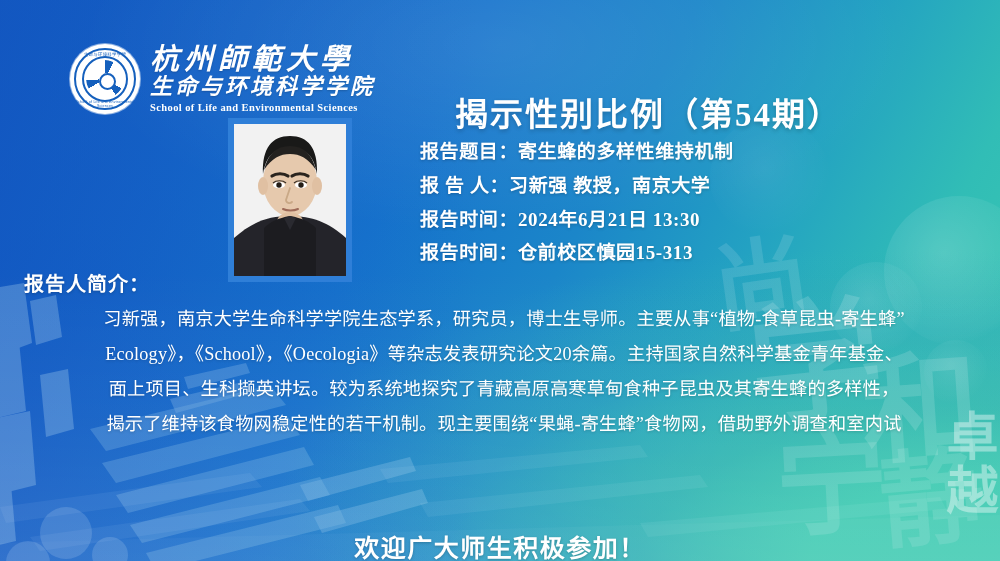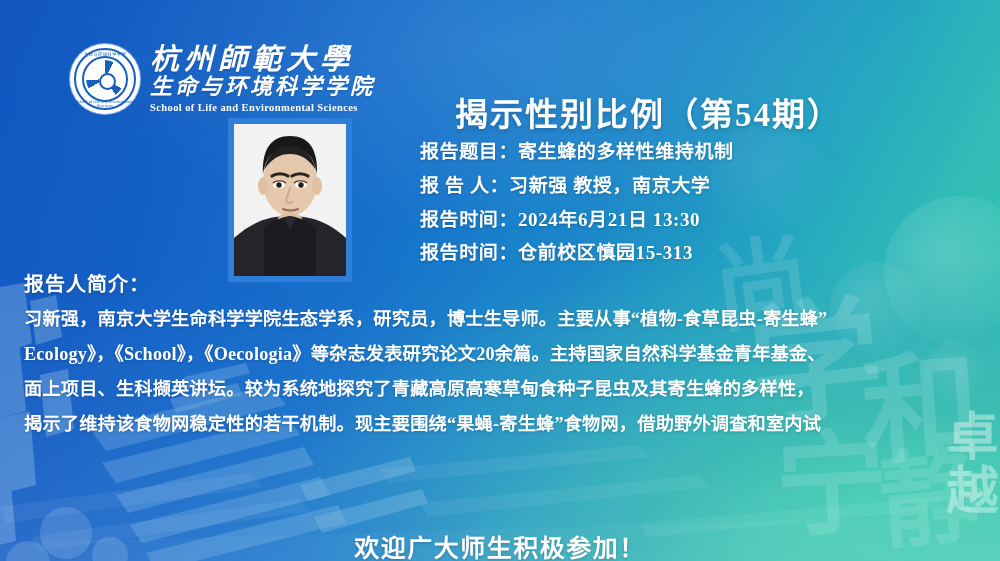--- a/index.html
+++ b/index.html
@@ -164,23 +164,24 @@
     font-family:"Liberation Serif","DejaVu Serif",serif;
     font-size:20px;font-weight:700;color:#fff;letter-spacing:1px;
     text-shadow:0 1px 3px rgba(0,0,0,0.22);
   }
   .bio-body{
     position:absolute;left:24px;top:302px;width:960px;
     display:flex;flex-direction:column;gap:0;
   }
   .bio-line{
     font-family:"Liberation Serif","DejaVu Serif",serif;
-    font-size:18.2px;font-weight:700;color:#ffffff;
+    font-size:18.2px;font-weight:400;color:#ffffff;
     letter-spacing:.2px;line-height:35px;white-space:nowrap;
     text-shadow:0 1px 3px rgba(0,0,0,0.20);
+    text-align:center;
   }
 
   .welcome{
     position:absolute;left:0;right:0;top:528px;text-align:center;
     font-family:"Liberation Serif","DejaVu Serif",serif;
     font-size:25px;font-weight:700;color:#fff;letter-spacing:1.5px;
     text-shadow:0 1px 3px rgba(0,0,0,0.22);
   }
 </style>
 </head>

